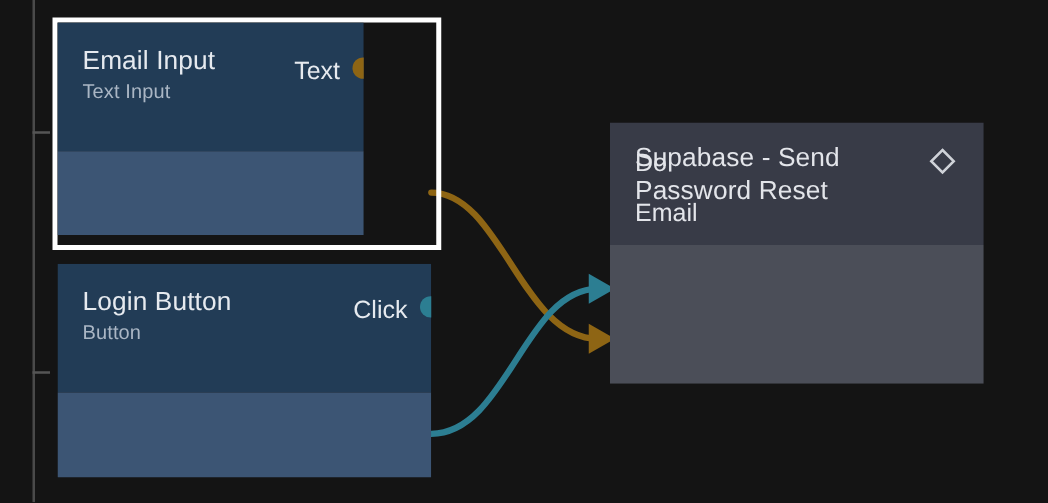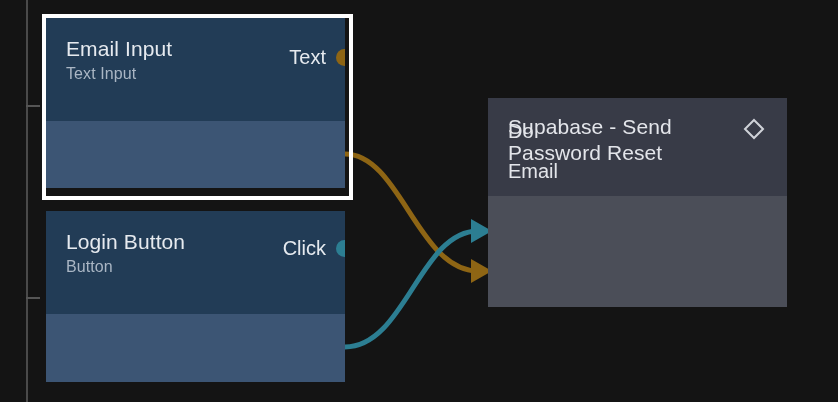--- a/index.html
+++ b/index.html
@@ -67,21 +67,21 @@
     font-size: 16px;
     line-height: 25px;
     letter-spacing: 0.1px;
   }
 
   
   .port-out-row {
     position: absolute;
     right: 0;
     display: flex;
-    align-items: center;
+    align-items: flex-start;
   }
   .port-out-label {
     color: #e6eaef;
     font-size: 20px;
     line-height: 22px;
     padding-right: 10px;
     white-space: nowrap;
   }
   .port-dot {
     width: 17px;
@@ -156,21 +156,21 @@
 
     <path d="M 345 154 C 400 154, 418 271, 478 271" fill="none" stroke="#8e6514" stroke-width="5" stroke-linecap="round"></path>
     <polygon points="471,259 492,271 471,283" fill="#8e6514"></polygon>
 
     <path d="M 345 347 C 405 347, 420 231, 478 231" fill="none" stroke="#2c7e92" stroke-width="5" stroke-linecap="round"></path>
     <polygon points="471,219 492,231 471,243" fill="#2c7e92"></polygon>
   </svg>
 
   <div class="selected-ring" style="left:42px; top:14px; width:303px; height:178px;"></div>
 
-  <div class="node widget" id="node-email-input" style="left:46px; top:18px; width:299px; height:170px;">
+  <div class="node widget" id="node-email-input" style="left:46px; top:18px; width:245px; height:170px;">
     <div class="node-header" style="height:103px;">
       <div class="widget-title">Email Input</div>
       <div class="widget-subtitle">Text Input</div>
     </div>
     <div class="node-body" style="height:67px;">
       <div class="port-out-row" style="top:28px;">
         <span class="port-out-label">Text</span>
         <span class="port-dot amber"></span>
       </div>
     </div>

